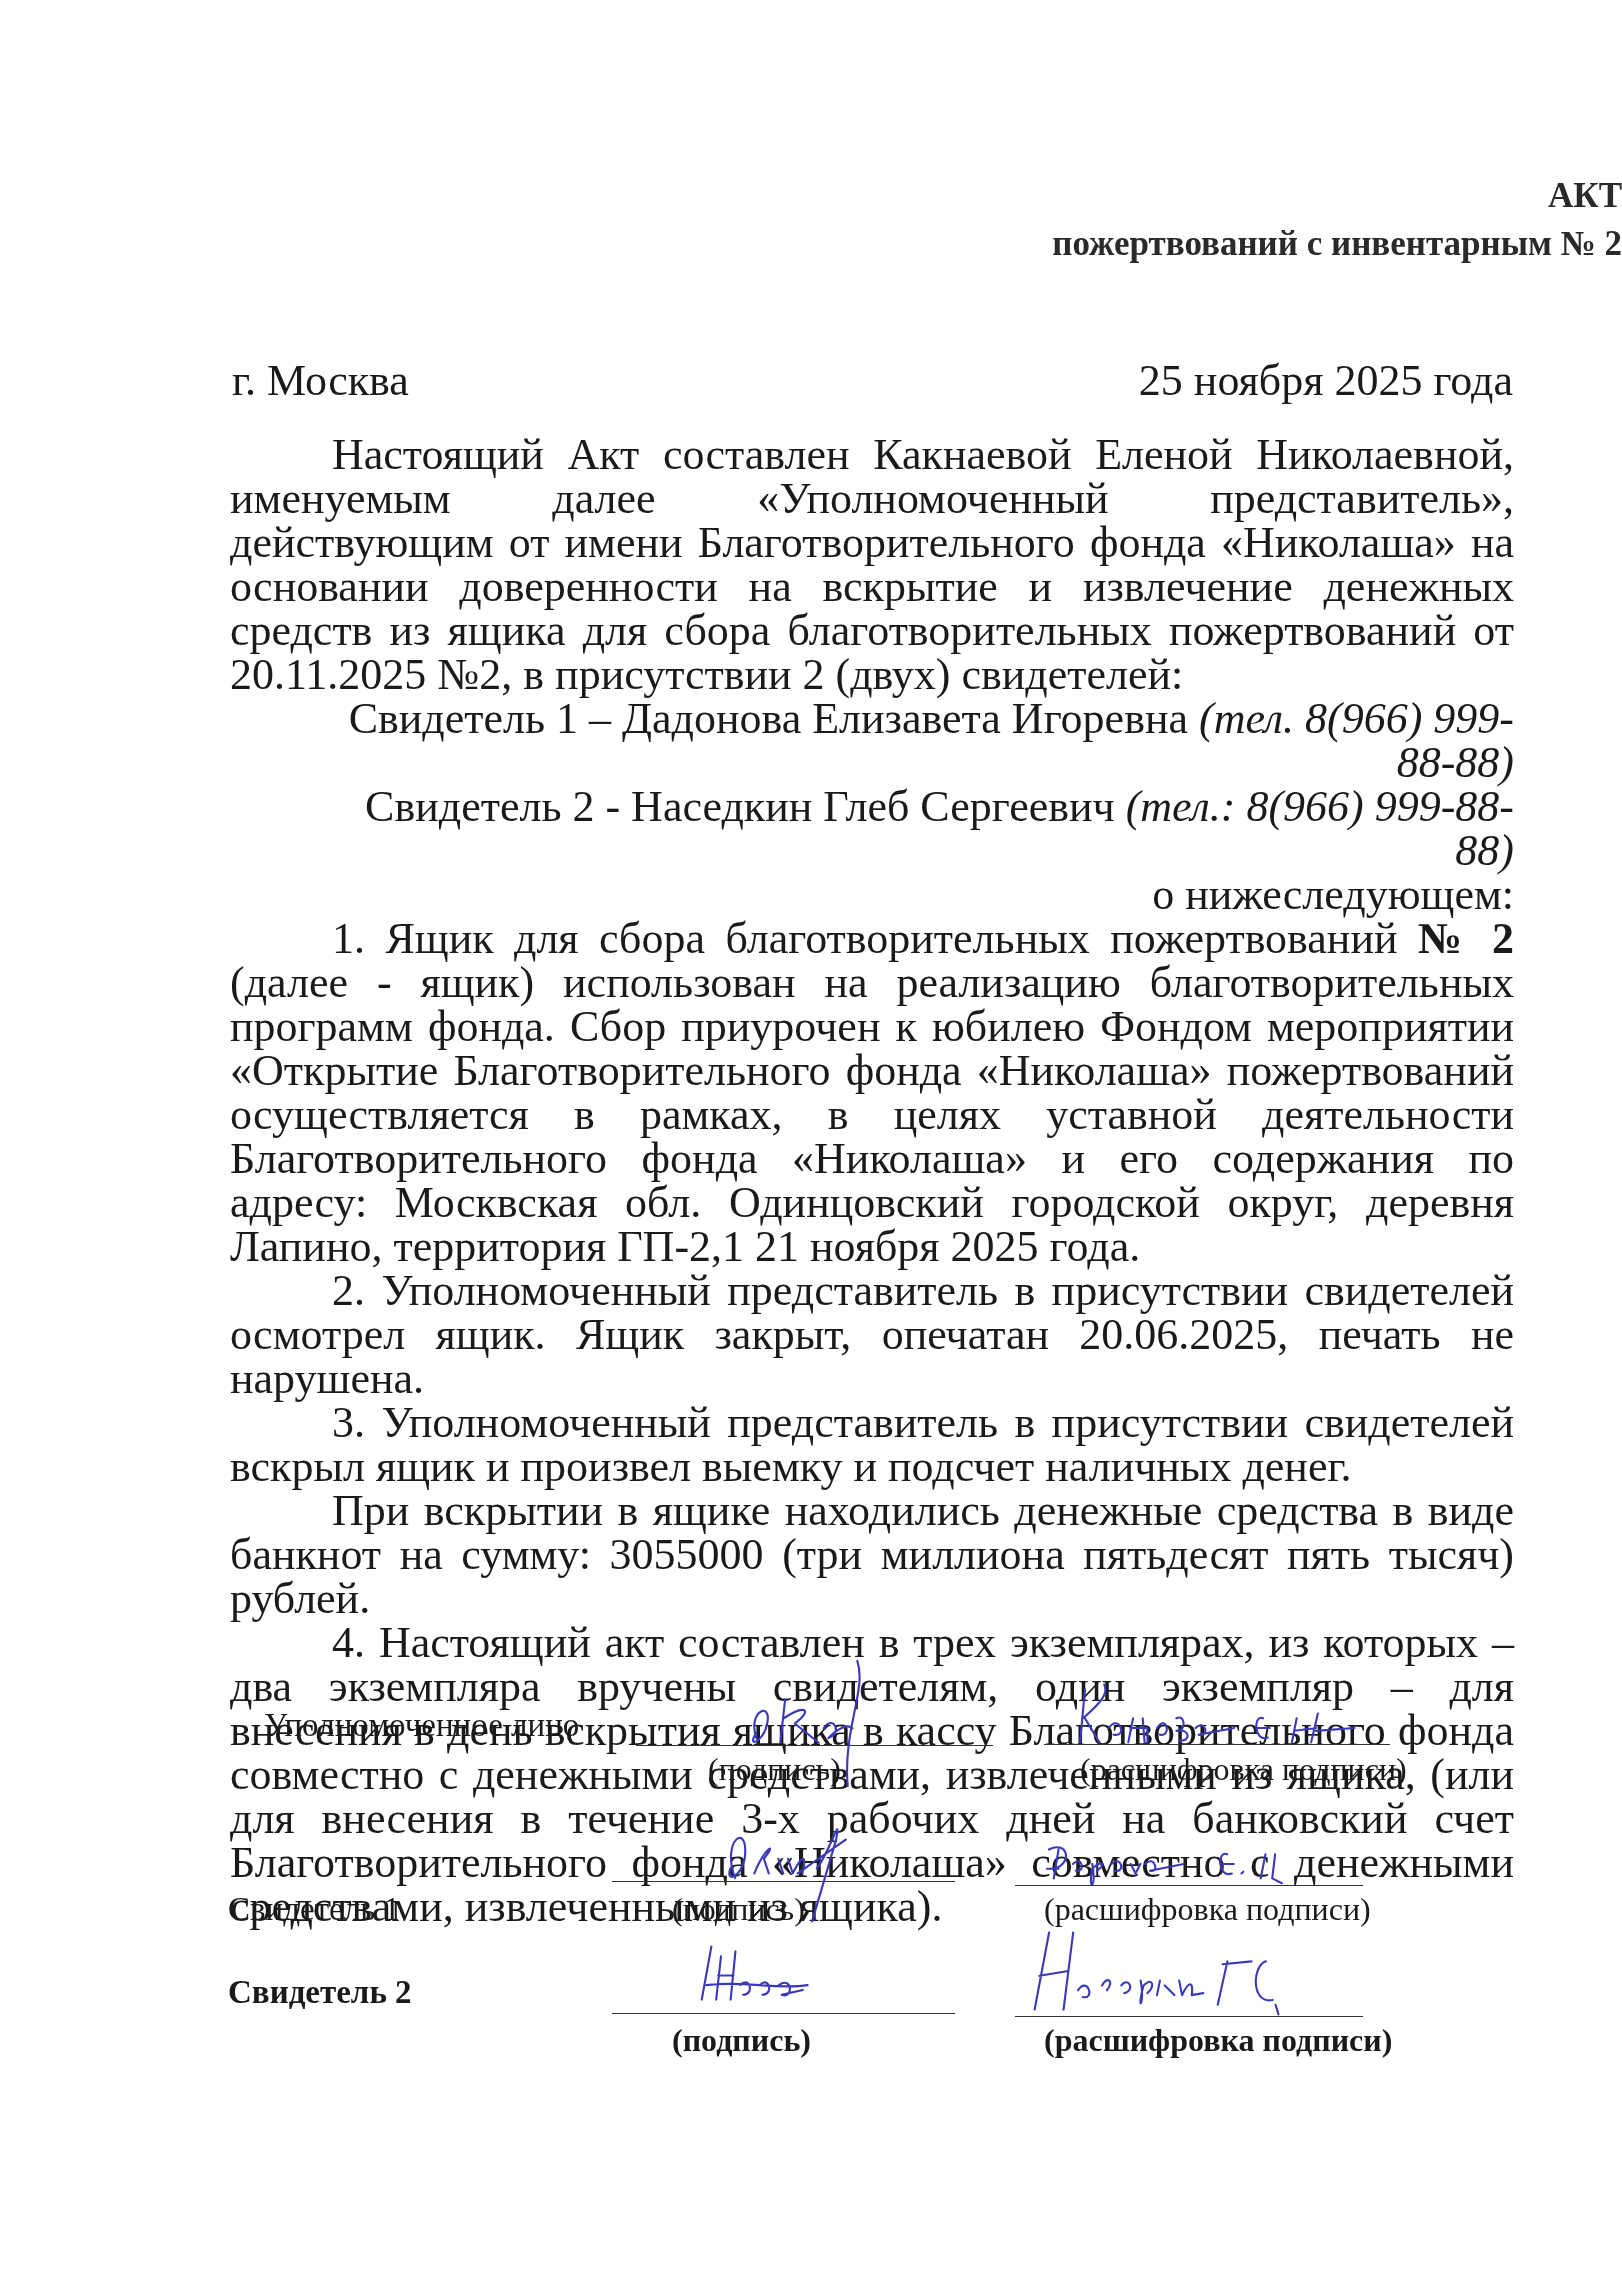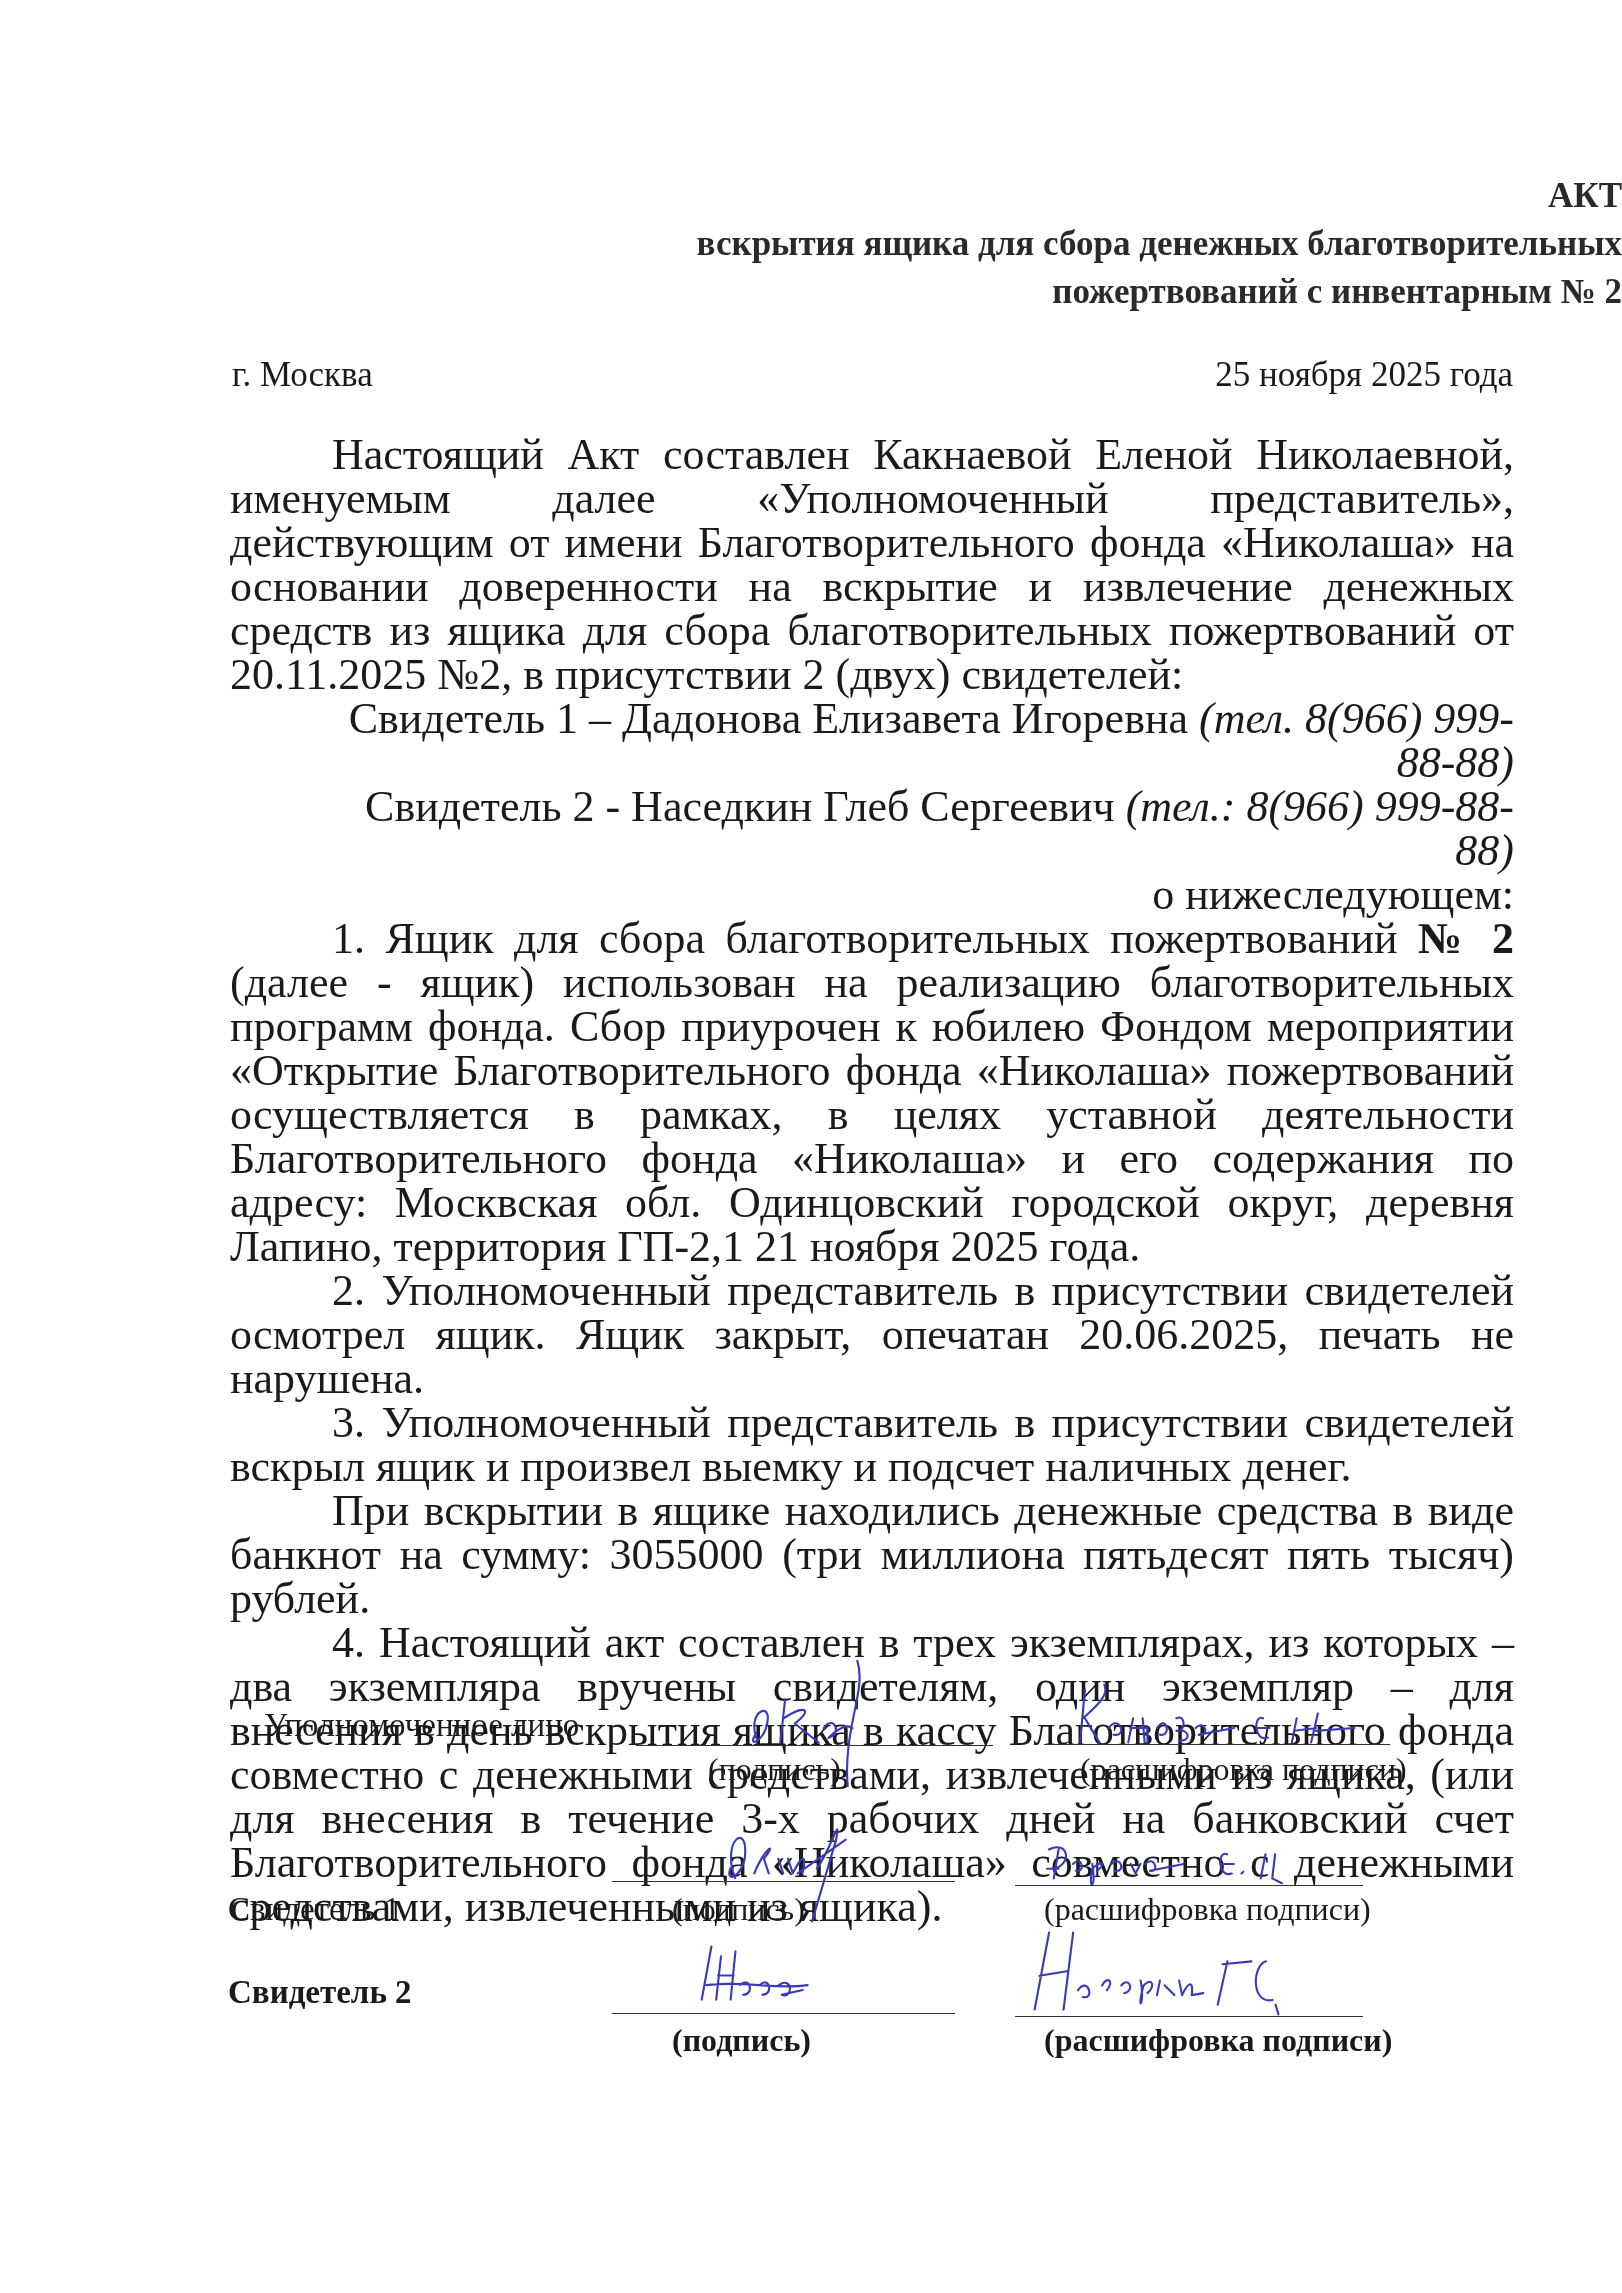--- a/index.html
+++ b/index.html
@@ -3,21 +3,21 @@
 <meta charset="utf-8">
 <style>
   html, body { margin: 0; padding: 0; background: #ffffff; }
   body { width: 1622px; height: 2293px; position: relative; overflow: hidden;
          font-family: "Liberation Serif", "DejaVu Serif", serif; color: #1a1a1a; }
   .page { position: absolute; left: 0; top: 0; width: 1622px; height: 2293px; }
   .title-block { position: absolute; left: 0; width: 1622px; top: 172px; text-align: right;
                  font-weight: bold; color: #2a2a2a; }
   .title-block .t1 { font-size: 35px; line-height: 48px; }
   .title-block .t2 { font-size: 35px; line-height: 48px; }
-  .place-date { position: absolute; top: 355px; left: 232px; width: 1281px; font-size: 35px;
+  .place-date { position: absolute; top: 355px; left: 232px; width: 1281px; font-size: 44px;
                 display: flex; justify-content: space-between; }
   .body { position: absolute; left: 230px; top: 433px; width: 1284px; font-size: 44px;
           line-height: 44px; text-align: justify; }
   .body p { margin: 0; }
   .indent { text-indent: 102px; }
   .wit { padding-left: 102px; text-align: right; }
   .ital { font-style: italic; }
   .bold { font-weight: bold; }
   .sig-row { position: absolute; left: 228px; width: 1294px; height: 116px; font-size: 33px; }
   .sig-label { position: absolute; left: 0; }
@@ -26,21 +26,20 @@
   .handwriting { position: absolute; }
   .handwriting path { fill: none; stroke: #3a3ab8; stroke-width: 2.2; stroke-linecap: round; stroke-linejoin: round; }
 </style>
 </head>
 <body>
 
 <div class="page">
 
   <div class="title-block">
     <div class="t1">АКТ</div>
-    <div class="t2">вскрытия ящика для сбора денежных благотворительных</div>
     <div class="t2">пожертвований с инвентарным № 2</div>
   </div>
 
   <div class="place-date">
     <span>г. Москва</span>
     <span>25 ноября 2025 года</span>
   </div>
 
   <div class="body">
     <p class="indent">Настоящий Акт составлен Какнаевой Еленой Николаевной, именуемым далее «Уполномоченный представитель», действующим от имени Благотворительного фонда «Николаша» на основании доверенности на вскрытие и извлечение денежных средств из ящика для сбора благотворительных пожертвований от 20.11.2025 №2, в присутствии 2 (двух) свидетелей:</p>

